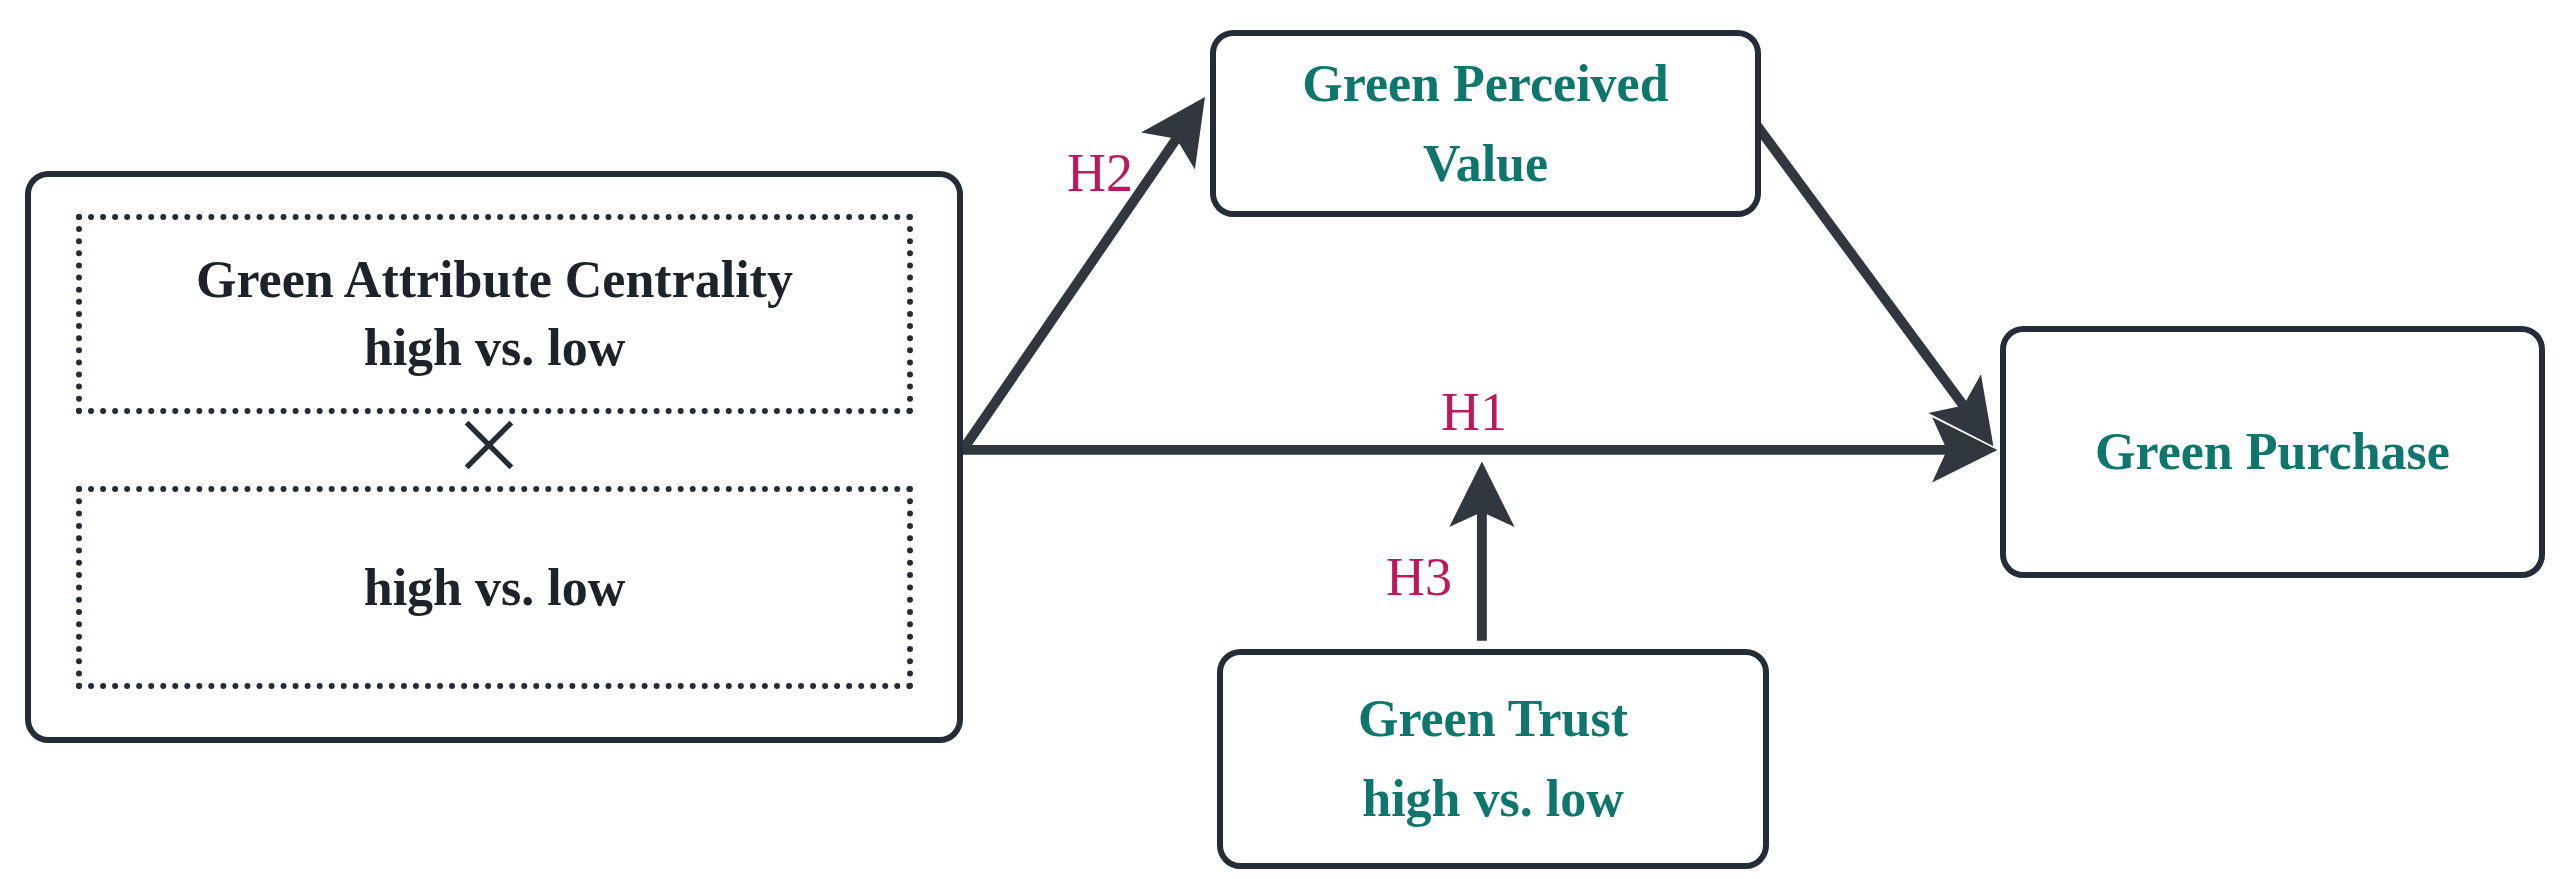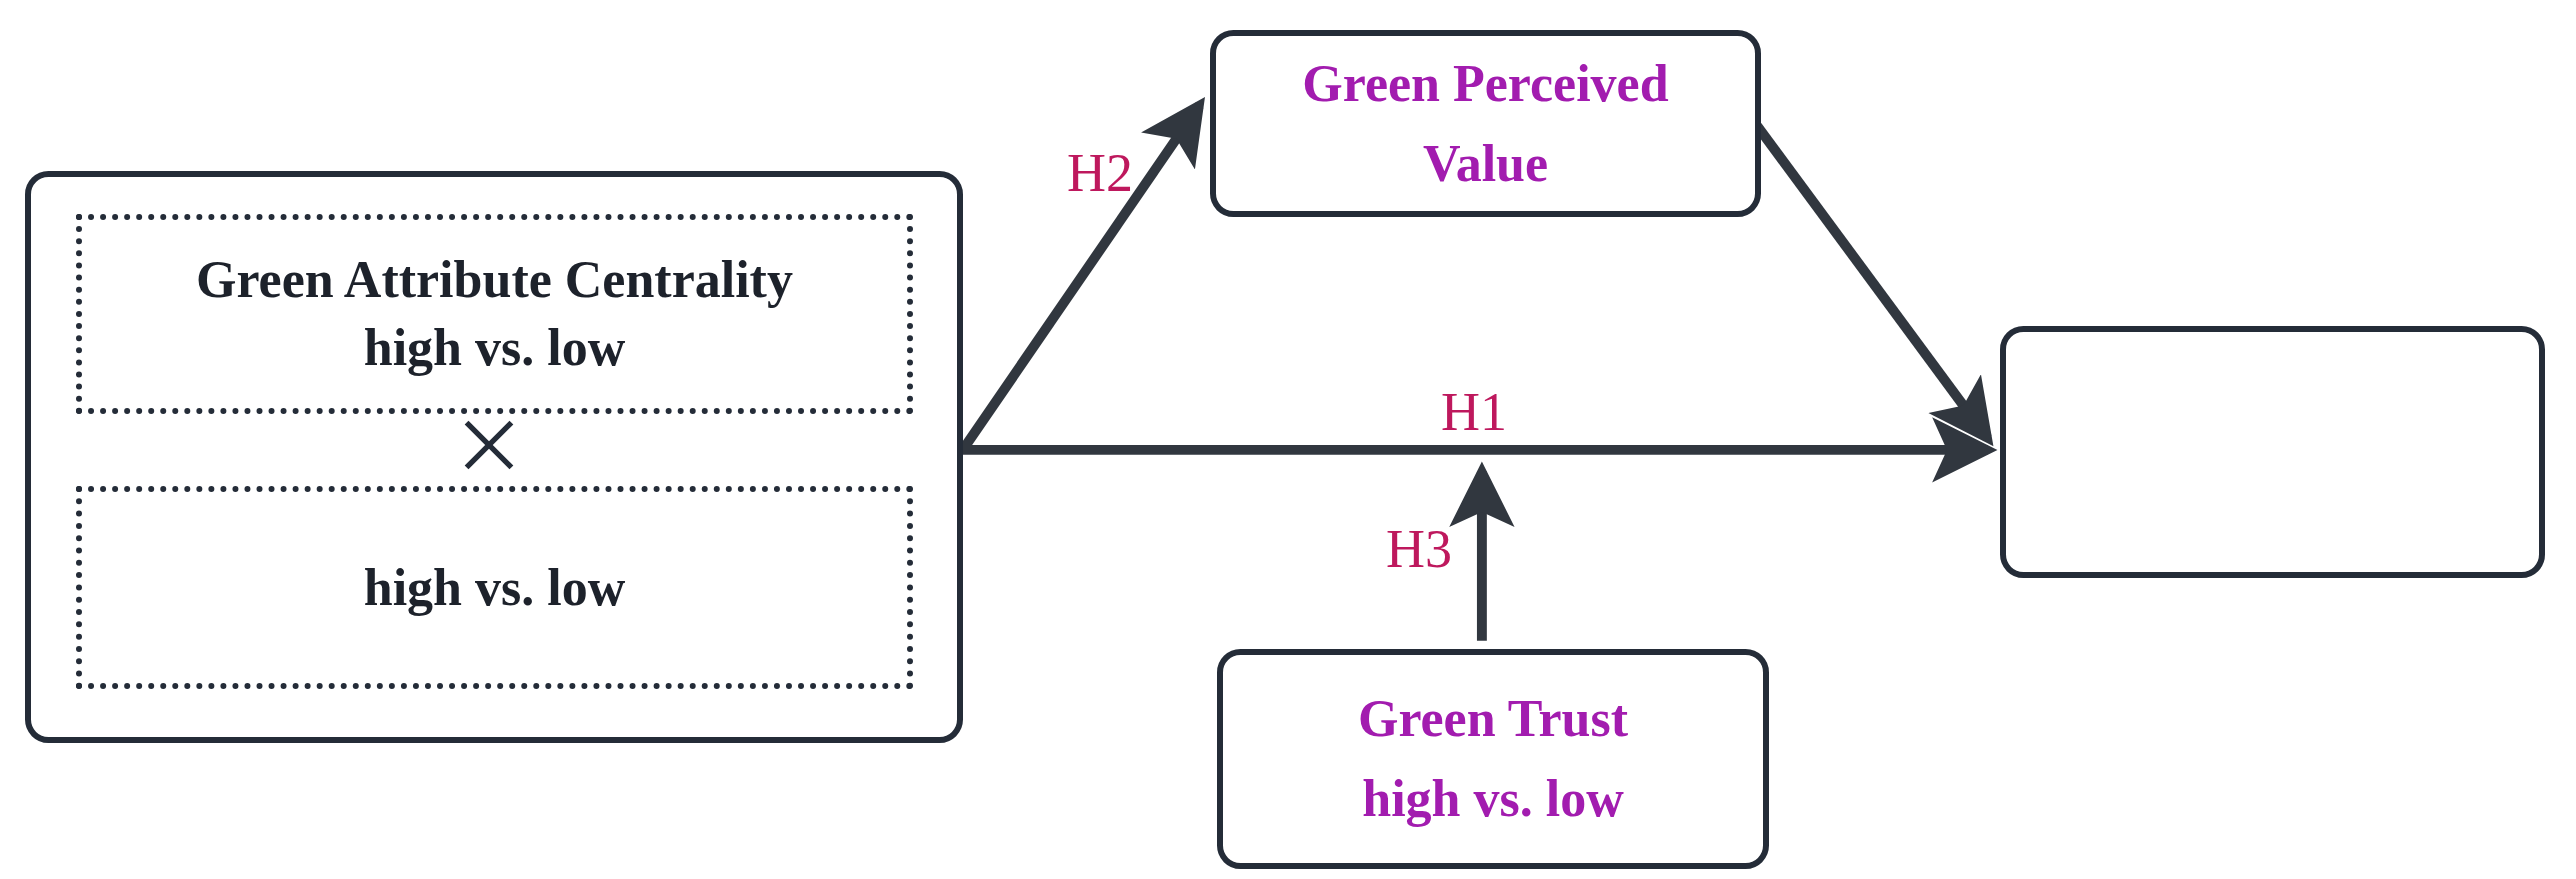--- a/index.html
+++ b/index.html
@@ -21,21 +21,21 @@
     position: absolute;
     box-sizing: border-box;
     background: #ffffff;
     border: 6.3px solid #242c38;
     border-radius: 23.4px;
     display: flex;
     flex-direction: column;
     align-items: center;
     justify-content: center;
     text-align: center;
-    color: #a21caf;
+    color: #0f766e;
     font-weight: bold;
     line-height: 1.30;
     z-index: 3;
     gap: 12px;
   }
   .dotted-box {
     position: absolute;
     box-sizing: border-box;
     background: transparent;
     border: 6.3px dotted #242c38;
@@ -79,21 +79,21 @@
     position: absolute;
     color: #be185d;
     font-weight: normal;
     font-size: 54px;
     line-height: 1;
     white-space: nowrap;
     z-index: 6;
   }
   #label-h1 { left: 1441px; top: 385px; }
   #label-h2 { left: 1067px; top: 146px; }
-  #label-h3 { left: 1386px; top: 522px; }
+  #label-h3 { left: 1386px; top: 550px; }
 
   #edges {
     position: absolute;
     left: 0; top: 0;
     width: 2576px;
     height: 880px;
     z-index: 1;
   }
 </style>
 </head>
@@ -134,20 +134,21 @@
   <div class="dotted-box" id="box-ec">
     <span class="box-line">high vs. low</span>
   </div>
 
   <div class="node-box" id="box-gpv">
     <span class="box-line">Green Perceived</span>
     <span class="box-line">Value</span>
   </div>
 
   <div class="node-box" id="box-gpi">
+    <span class="box-line">Green Purchase</span>
   </div>
 
   <div class="node-box" id="box-gt">
     <span class="box-line">Green Trust</span>
     <span class="box-line">high vs. low</span>
   </div>
 
   <div class="h-label" id="label-h1">H1</div>
   <div class="h-label" id="label-h2">H2</div>
   <div class="h-label" id="label-h3">H3</div>

